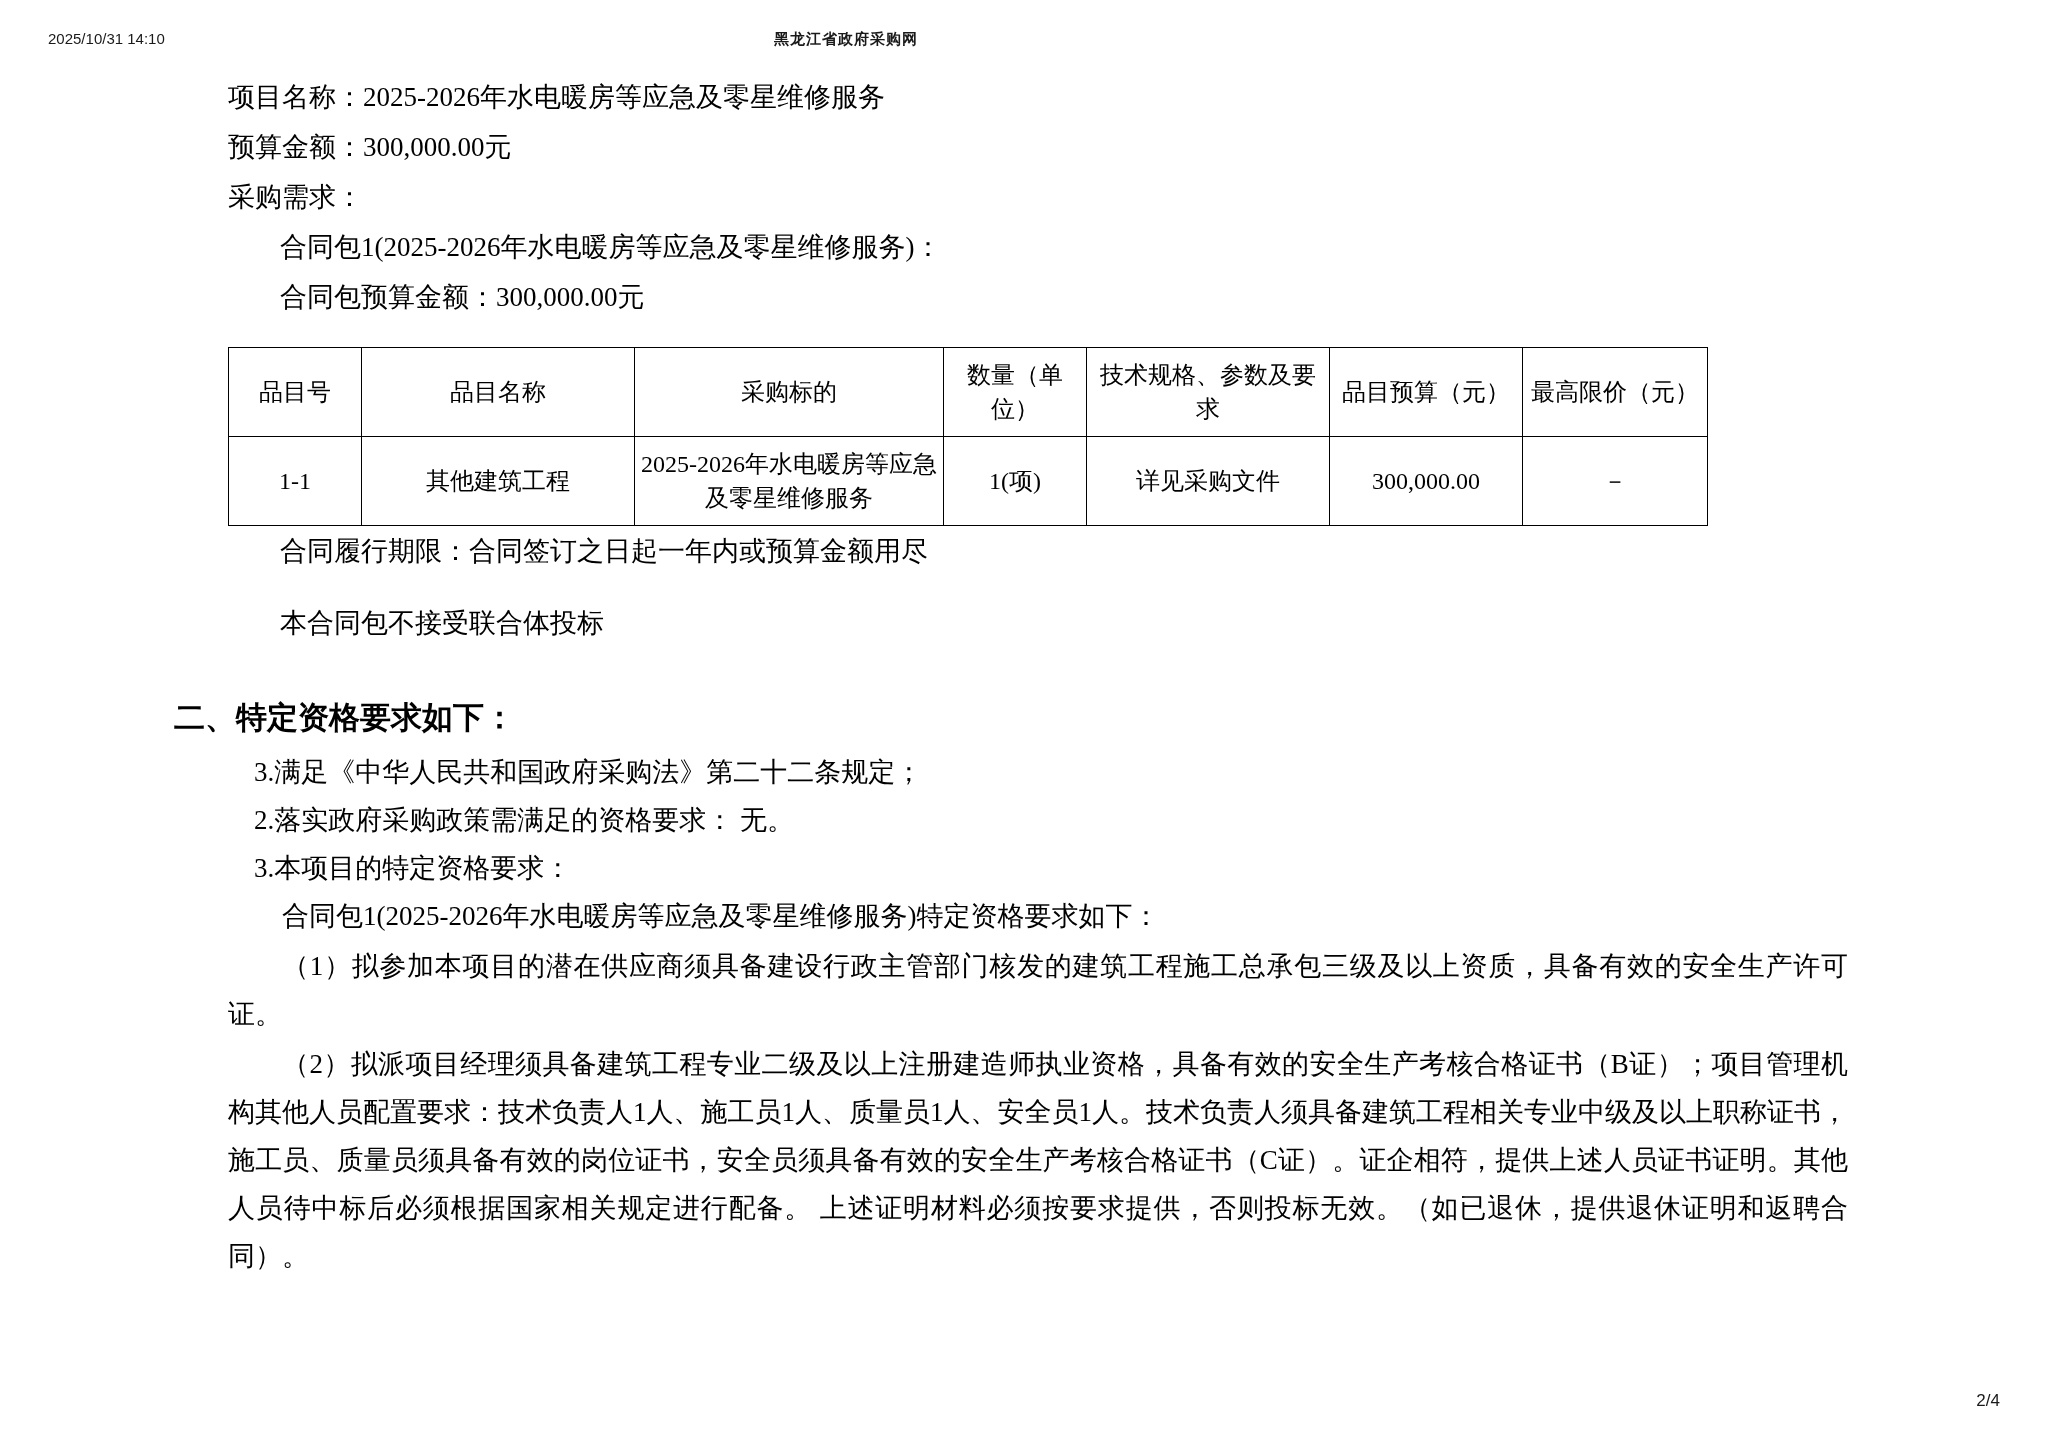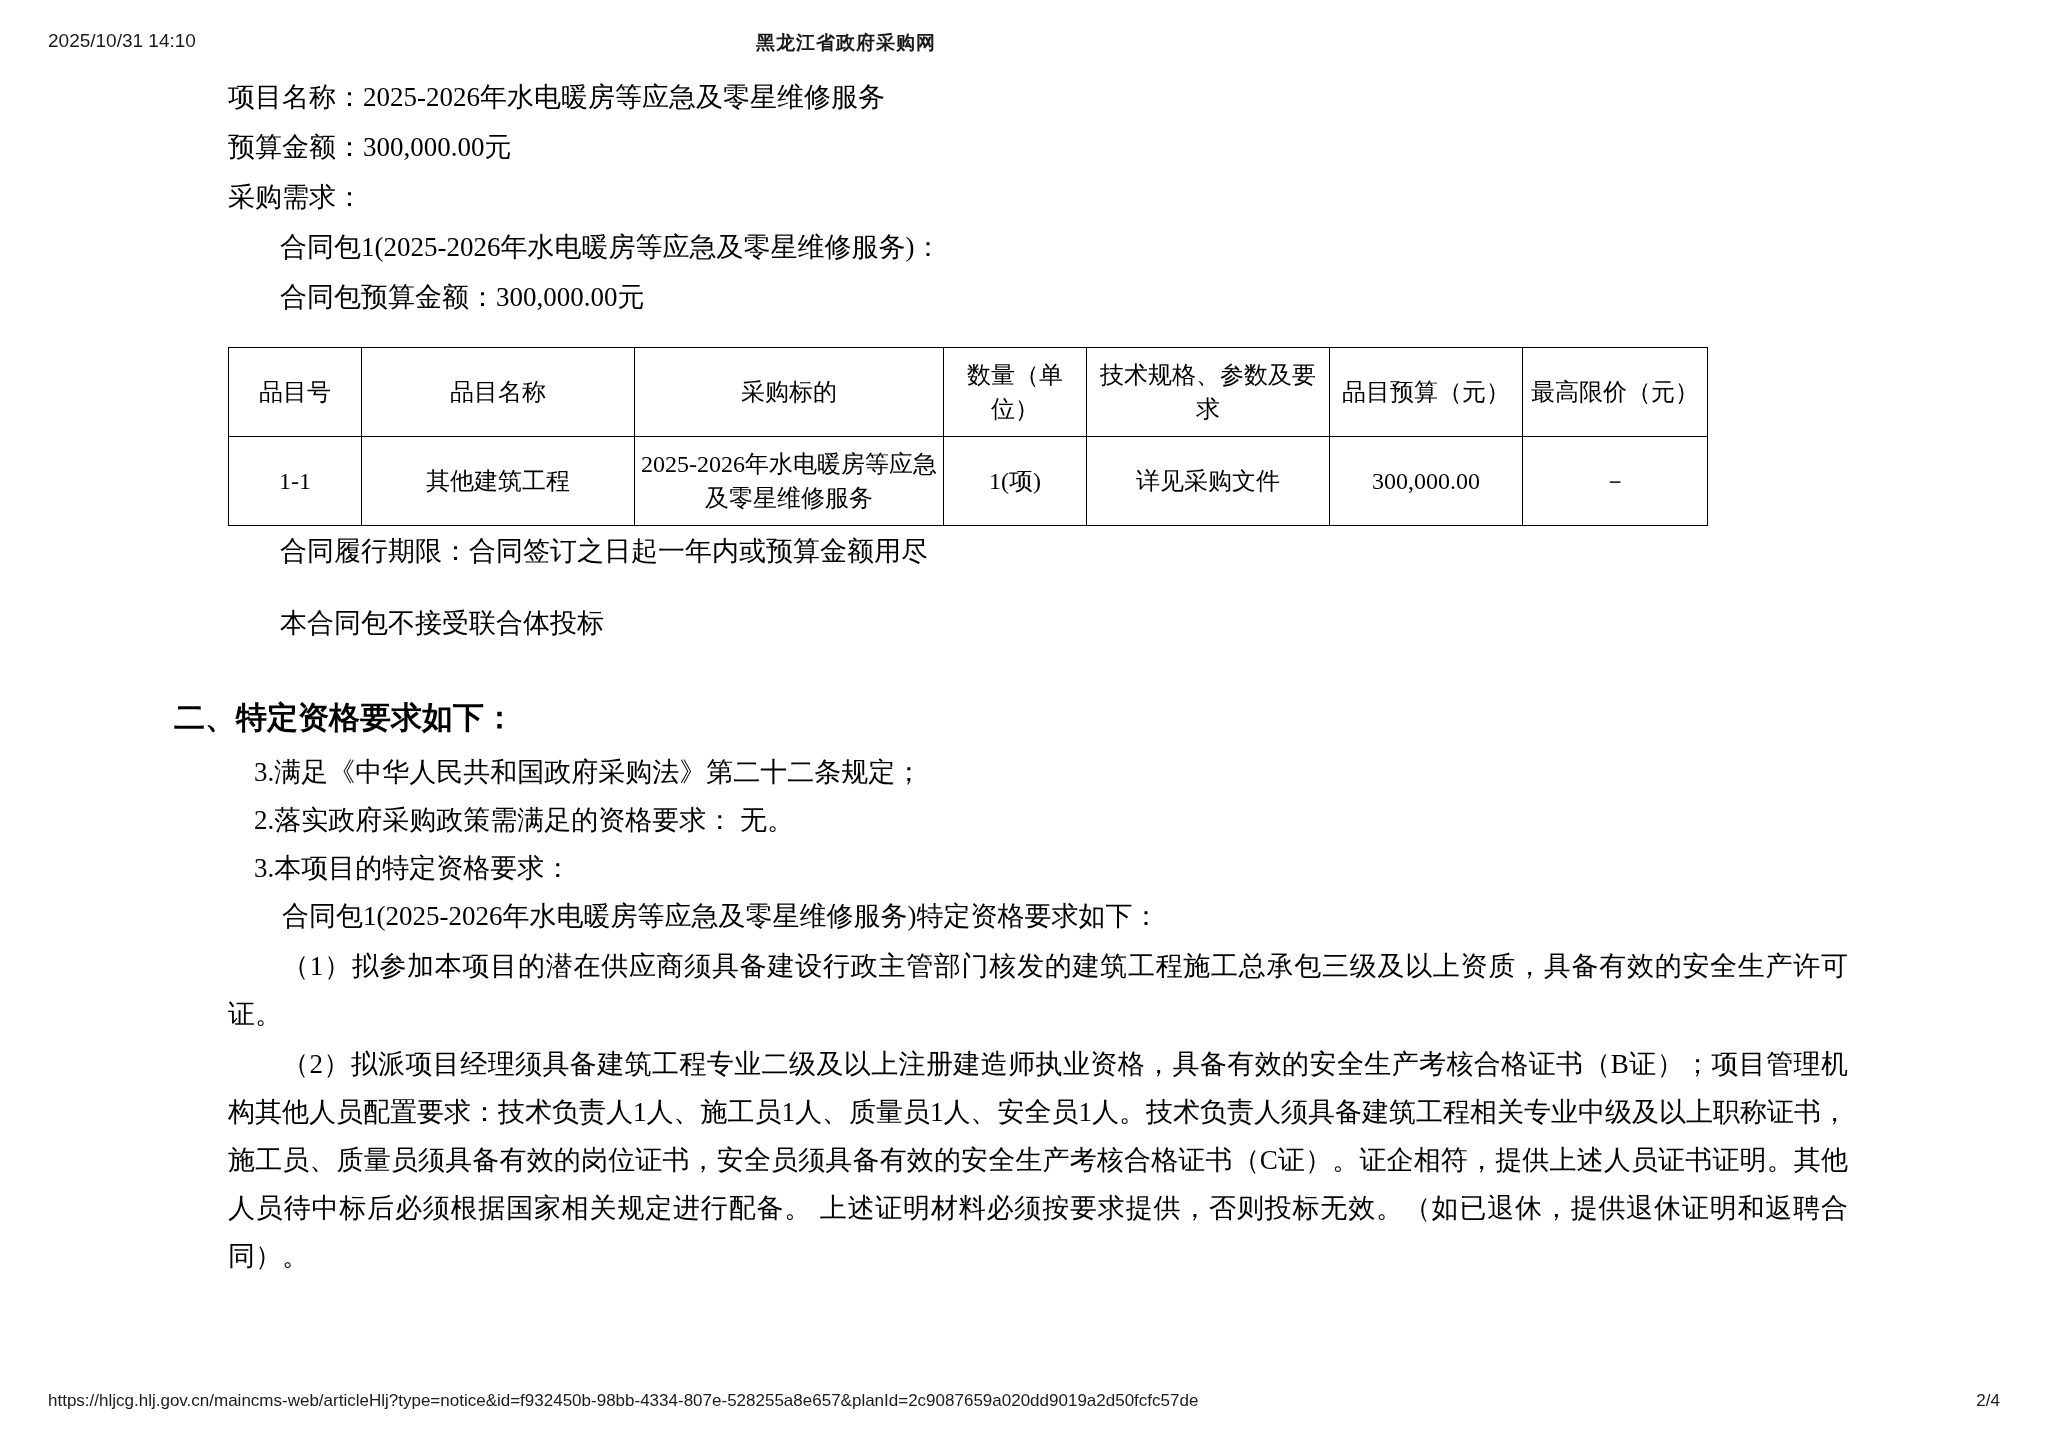--- a/index.html
+++ b/index.html
@@ -17,21 +17,21 @@
   }
 
   
   .print-header {
     position: absolute;
     top: 30px;
     left: 0;
     width: 2048px;
     height: 30px;
     font-family: "Liberation Sans", sans-serif;
-    font-size: 19px;
+    font-size: 15px;
     color: #1a1a1a;
   }
   .print-header .left {
     position: absolute;
     left: 48px;
     top: 0;
     white-space: nowrap;
   }
   .print-header .center {
     position: absolute;
@@ -201,15 +201,14 @@
   <div class="list-item">3.本项目的特定资格要求：</div>
 
   <div class="para nowrap">合同包1(2025-2026年水电暖房等应急及零星维修服务)特定资格要求如下：</div>
 
   <div class="para-flow">（1）拟参加本项目的潜在供应商须具备建设行政主管部门核发的建筑工程施工总承包三级及以上资质，具备有效的安全生产许可证。</div>
   <div class="para-flow">（2）拟派项目经理须具备建筑工程专业二级及以上注册建造师执业资格，具备有效的安全生产考核合格证书（B证）；项目管理机构其他人员配置要求：技术负责人1人、施工员1人、质量员1人、安全员1人。技术负责人须具备建筑工程相关专业中级及以上职称证书，施工员、质量员须具备有效的岗位证书，安全员须具备有效的安全生产考核合格证书（C证）。证企相符，提供上述人员证书证明。其他人员待中标后必须根据国家相关规定进行配备。 上述证明材料必须按要求提供，否则投标无效。（如已退休，提供退休证明和返聘合同）。</div>
 
 </div>
 
 <div class="print-footer">
-  <span class="url">https://hljcg.hlj.gov.cn/maincms-web/articleHlj?type=notice&amp;id=f932450b-98bb-4334-807e-528255a8e657&amp;planId=2c9087659a020dd9019a2d50fcfc57de</span>
   <span class="pageno">2/4</span>
 </div>
 
 </body></html>

